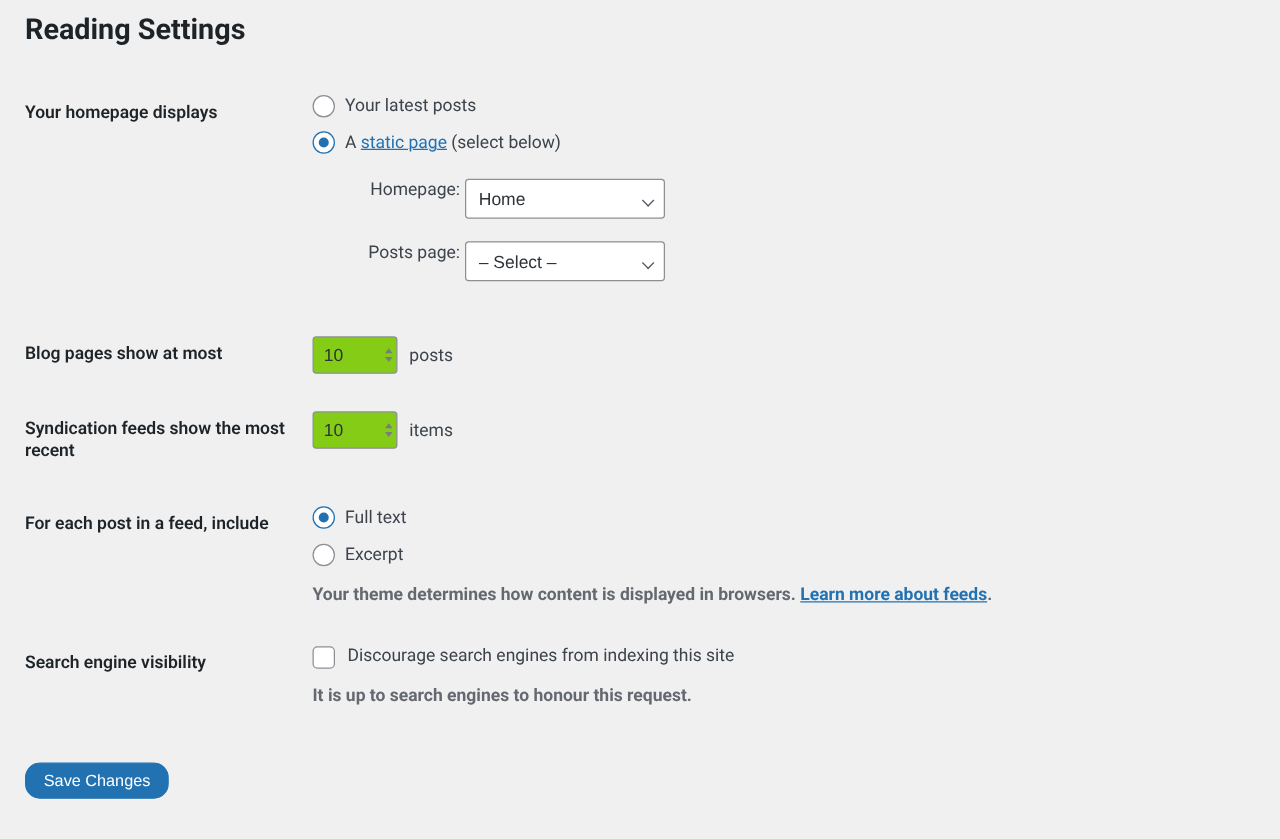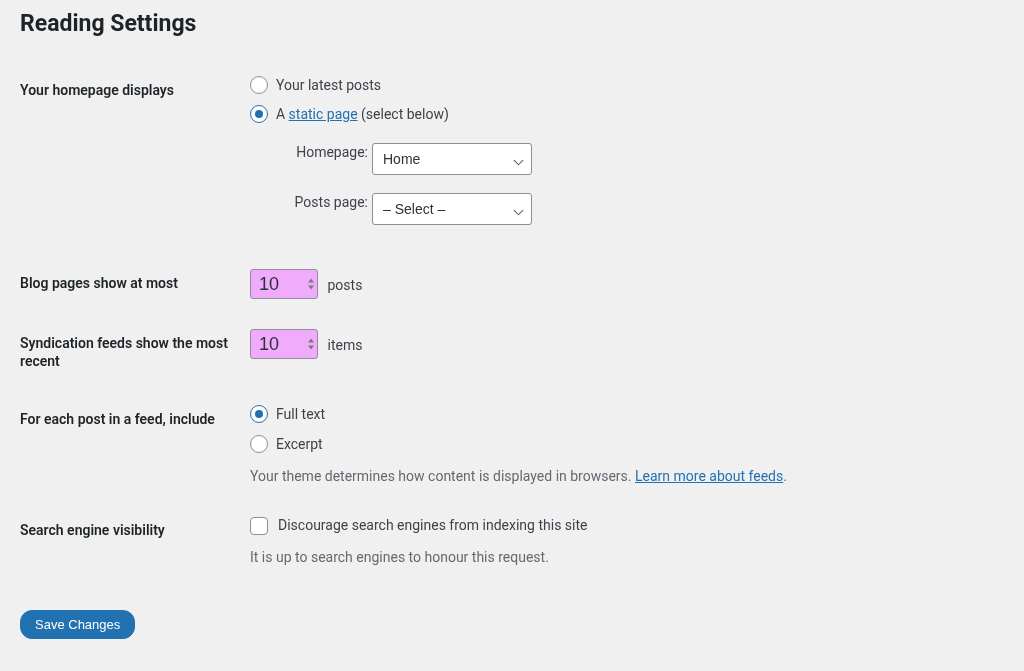--- a/index.html
+++ b/index.html
@@ -115,24 +115,24 @@
       min-width: 90px;
       text-align: right;
       color: #3c434a;
     }
     .number-wrap {
       position: relative;
       display: inline-block;
     }
     input[type="number"] {
       appearance: textfield;
-      background: #f0abfc;
+      background: #84cc16;
       border: 1px solid #8c8f94;
       border-radius: 3px;
-      font-size: 18px;
+      font-size: 14px;
       padding: 4px 22px 4px 8px;
       width: 68px;
       height: 30px;
       color: #2c3338;
     }
     .stepper {
       position: absolute;
       right: 4px;
       top: 50%;
       transform: translateY(-50%);
@@ -149,20 +149,21 @@
     .stepper .up { border-bottom: 4px solid #787c82; }
     .stepper .down { border-top: 4px solid #787c82; margin-top: 2px; }
     a {
       color: #2271b1;
       text-decoration: underline;
     }
     .description {
       color: #646970;
       font-size: 14px;
       margin-top: 12px;
+      font-weight: bold;
     }
     .inline-label {
       margin-left: 6px;
       color: #3c434a;
     }
     .save-btn {
       margin-top: 28px;
       background: #2271b1;
       border: 1px solid #2271b1;
       color: #fff;

